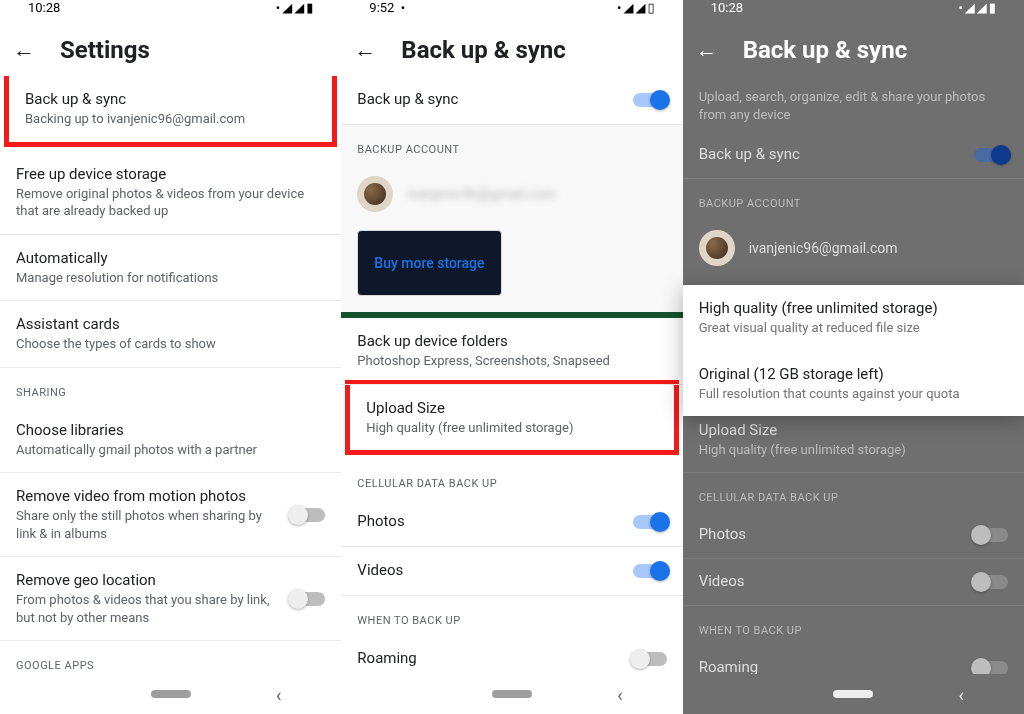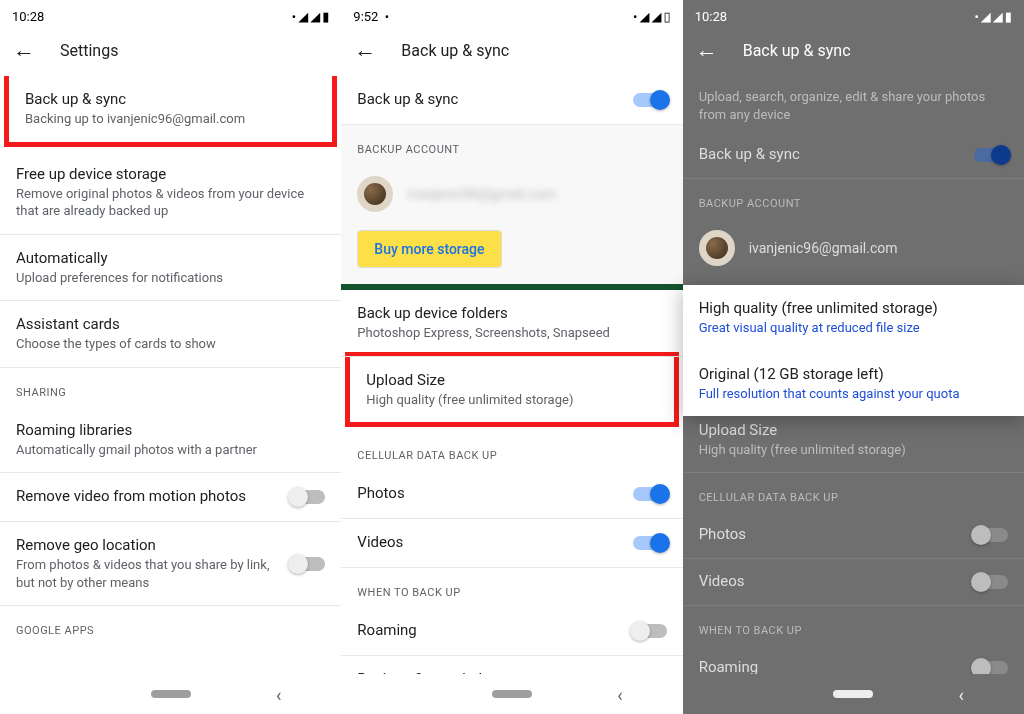--- a/index.html
+++ b/index.html
@@ -17,45 +17,45 @@
     position: relative;
     background: #fff;
     border-right: 0;
     display: flex;
     flex-direction: column;
   }
   .screen:nth-child(3) { width: 341.34px; }
   .status-bar {
     height: 24px;
     display: flex;
-    align-items: flex-end;
+    align-items: flex-start;
     justify-content: space-between;
-    padding: 0 12px;
+    padding: 0 28px;
     font-size: 13px;
     color: #000;
   }
   .status-left { font-weight: 400; }
   .status-right { display: flex; align-items: center; gap: 2px; }
   .app-bar {
     height: 52px;
     display: flex;
     align-items: center;
     padding: 0 12px;
     gap: 24px;
   }
   .back-arrow {
     width: 24px; height: 24px;
     display: flex; align-items: center; justify-content: center;
     font-size: 22px;
     color: #202124;
     cursor: pointer;
   }
   .app-title {
-    font-size: 16px;
-    font-weight: 400;
+    font-size: 24px;
+    font-weight: 700;
     color: #202124;
     font-family: 'Google Sans', Roboto, Arial, sans-serif;
   }
   .content { flex: 1; overflow: hidden; }
   .list-item {
     padding: 14px 16px;
     border-bottom: 1px solid #e8e8e8;
     cursor: pointer;
     position: relative;
   }
@@ -112,28 +112,28 @@
     background: radial-gradient(circle at 30% 30%, #8a6a4a, #3b2b1b);
   }
   .blurred {
     color: #bbb;
     filter: blur(3px);
     font-size: 14px;
   }
   .buy-btn {
     margin: 6px 16px 16px;
     display: inline-block;
-    padding: 10px 16px;
+    padding: 24px 16px;
     border: 1px solid #dadce0;
     border-radius: 4px;
     color: #1a73e8;
     font-size: 14px;
     font-weight: 500;
     cursor: pointer;
-    background: #fde047;
+    background: #0f172a;
   }
   .nav-bar {
     height: 40px;
     display: flex;
     align-items: center;
     justify-content: center;
     position: relative;
   }
   .nav-pill {
     width: 40px; height: 8px; border-radius: 4px; background: #9e9e9e;
@@ -165,21 +165,21 @@
   .popup {
     position: absolute;
     left: 0; right: 0;
     top: 285px;
     background: #fff;
     box-shadow: 0 4px 20px rgba(0,0,0,0.3);
     z-index: 10;
   }
   .popup .list-item { border-bottom: none; padding: 14px 16px; }
   .popup .li-title { color: #202124; }
-  .popup .li-sub { color: #1d4ed8; }
+  .popup .li-sub { color: #737373; }
   .intro-text {
     padding: 12px 16px 8px;
     font-size: 13px;
     color: #bcbcbc;
     line-height: 1.4;
   }
   .screen2 .section-bg { background: #f8f8f8; }
 </style>
 </head>
 <body>
@@ -204,33 +204,34 @@
         <div class="li-title">Back up &amp; sync</div>
         <div class="li-sub">Backing up to ivanjenic96@gmail.com</div>
       </div>
     </div>
     <div class="list-item">
       <div class="li-title">Free up device storage</div>
       <div class="li-sub">Remove original photos &amp; videos from your device that are already backed up</div>
     </div>
     <div class="list-item">
       <div class="li-title">Automatically</div>
-      <div class="li-sub">Upload preferences for notifications</div>
+      <div class="li-sub">Manage resolution for notifications</div>
     </div>
     <div class="list-item">
       <div class="li-title">Assistant cards</div>
       <div class="li-sub">Choose the types of cards to show</div>
     </div>
     <div class="section-label">SHARING</div>
     <div class="list-item">
-      <div class="li-title">Roaming libraries</div>
+      <div class="li-title">Choose libraries</div>
       <div class="li-sub">Automatically gmail photos with a partner</div>
     </div>
     <div class="list-item row-with-toggle">
       <div class="li-title">Remove video from motion photos</div>
+      <div class="li-sub">Share only the still photos when sharing by link &amp; in albums</div>
       <div class="toggle"></div>
     </div>
     <div class="list-item row-with-toggle">
       <div class="li-title">Remove geo location</div>
       <div class="li-sub">From photos &amp; videos that you share by link, but not by other means</div>
       <div class="toggle"></div>
     </div>
     <div class="section-label">GOOGLE APPS</div>
 
   </div>

